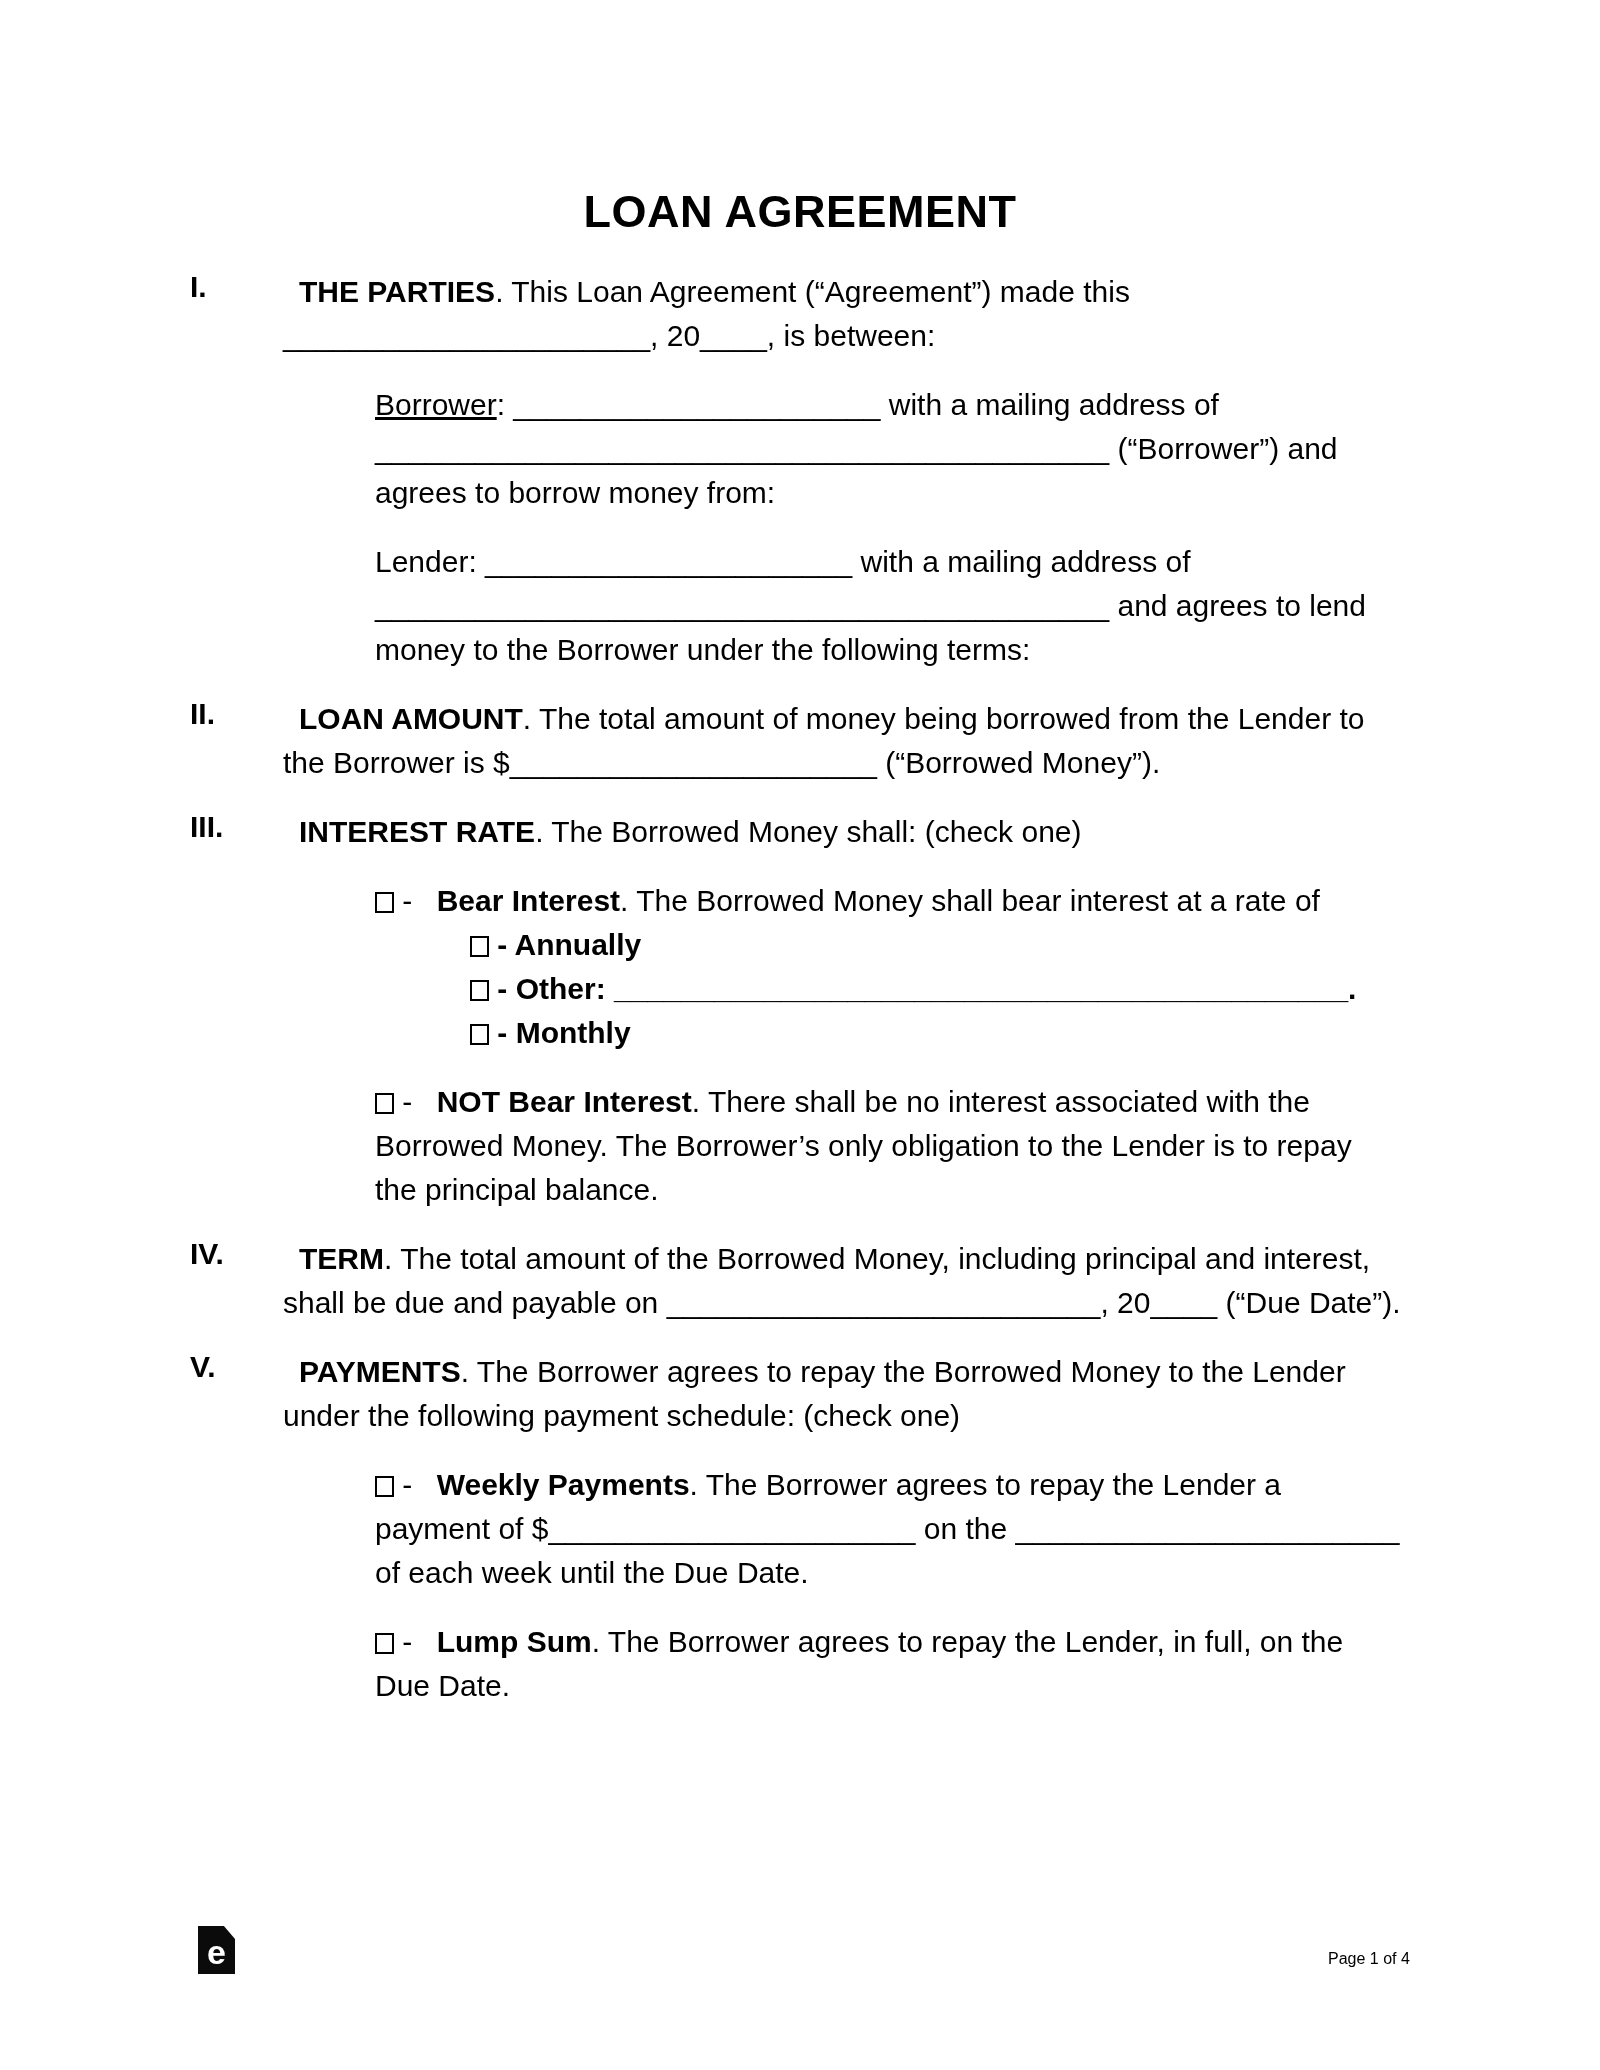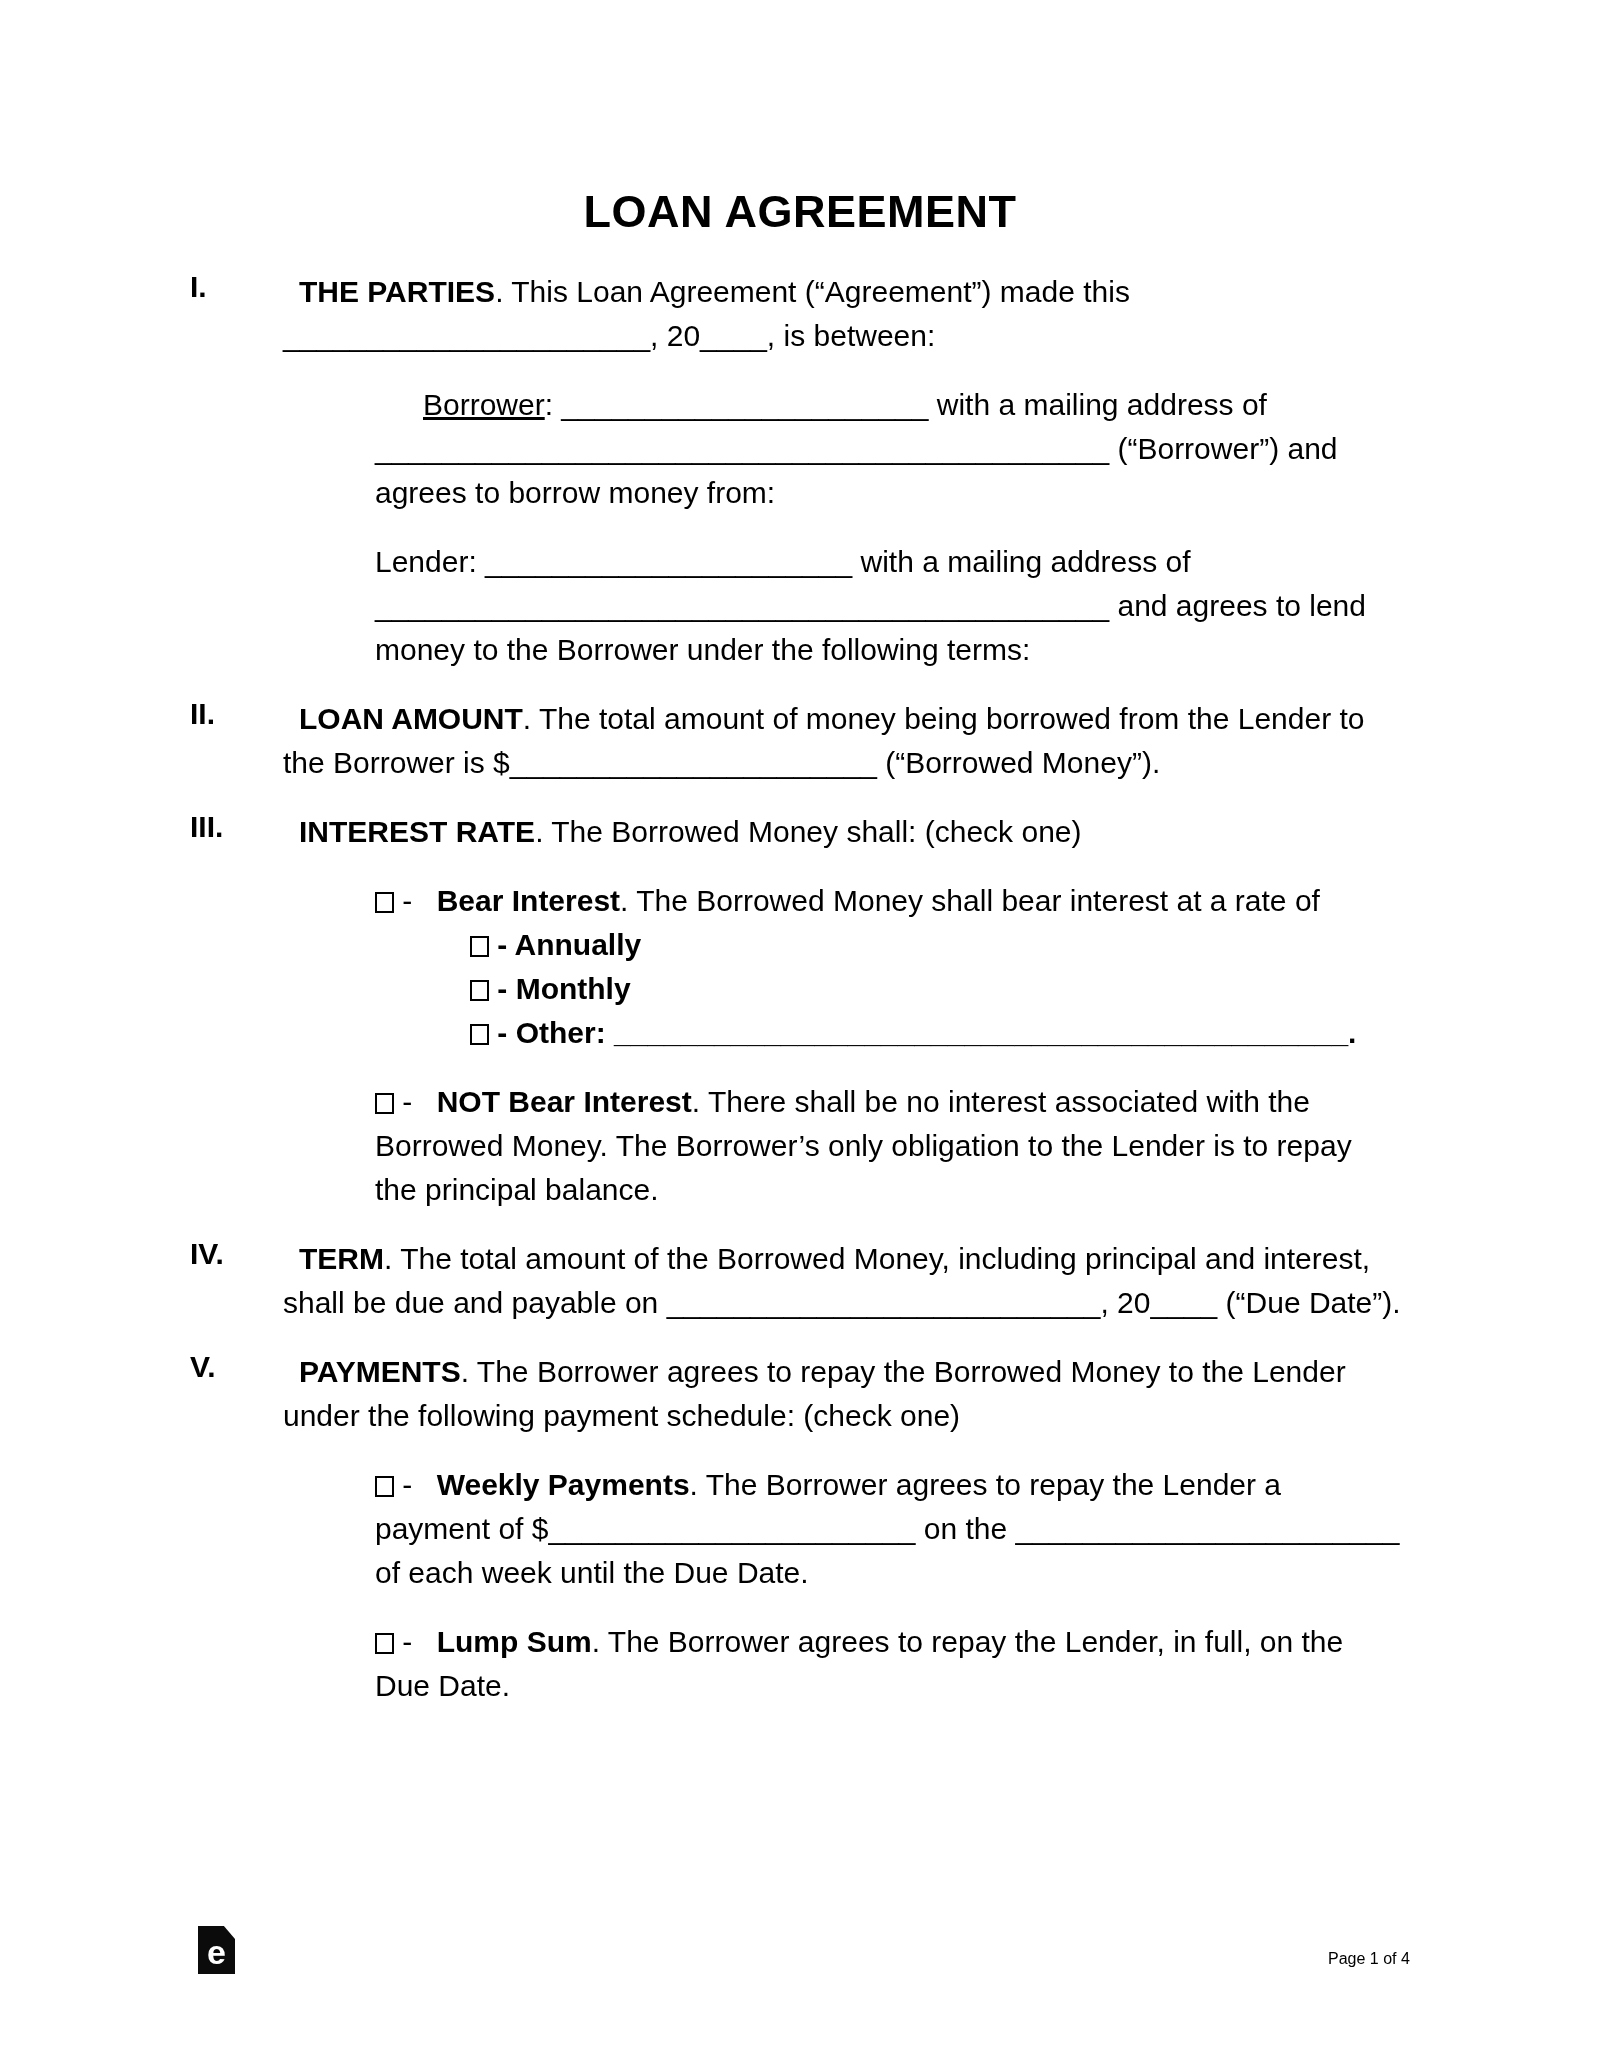--- a/index.html
+++ b/index.html
@@ -28,21 +28,21 @@
     letter-spacing: 0.5px;
   }
   .line { line-height: 44px; white-space: pre; }
   .sec { display: flex; margin: 0 0 25px 0; }
   .sec .num { width: 93px; flex: none; font-weight: 700; }
   .para { margin: 0 0 25px 0; }
   .indent1 { margin-left: 185px; }
   .indent2 { margin-left: 280px; font-weight: bold; }
   .nogap { margin-bottom: 0; }
   .b { font-weight: 700; margin-left: 16px; }
-  .u { text-decoration: underline; margin-left: 48px; }
+  .u { text-decoration: underline; }
   .checkbox {
     display: inline-block;
     width: 15px;
     height: 17px;
     border: 2px solid #000;
     vertical-align: -2px;
     background: #fff;
   }
   .logo {
     position: absolute;
@@ -112,22 +112,22 @@
       <div class="line"><span class="b">INTEREST RATE</span><span>. The Borrowed Money shall: (check one)</span></div>
     </div>
   </div>
 
   <div class="indent1 nogap">
     <div class="line"><span class="checkbox"></span><span> - </span><span class="b">Bear Interest</span><span>. The Borrowed Money shall bear interest at a rate of</span></div>
   </div>
 
   <div class="para indent2">
     <div class="line"><span class="checkbox"></span><span> - Annually</span></div>
+    <div class="line"><span class="checkbox"></span><span> - Other: ____________________________________________.</span></div>
     <div class="line"><span class="checkbox"></span><span> - Monthly</span></div>
-    <div class="line"><span class="checkbox"></span><span> - Other: ____________________________________________.</span></div>
   </div>
 
   <div class="para indent1">
     <div class="line"><span class="checkbox"></span><span> - </span><span class="b">NOT Bear Interest</span><span>. There shall be no interest associated with the</span></div>
     <div class="line">Borrowed Money. The Borrower’s only obligation to the Lender is to repay</div>
     <div class="line">the principal balance.</div>
   </div>
 
   <div class="sec">
     <div class="num">IV.</div>

